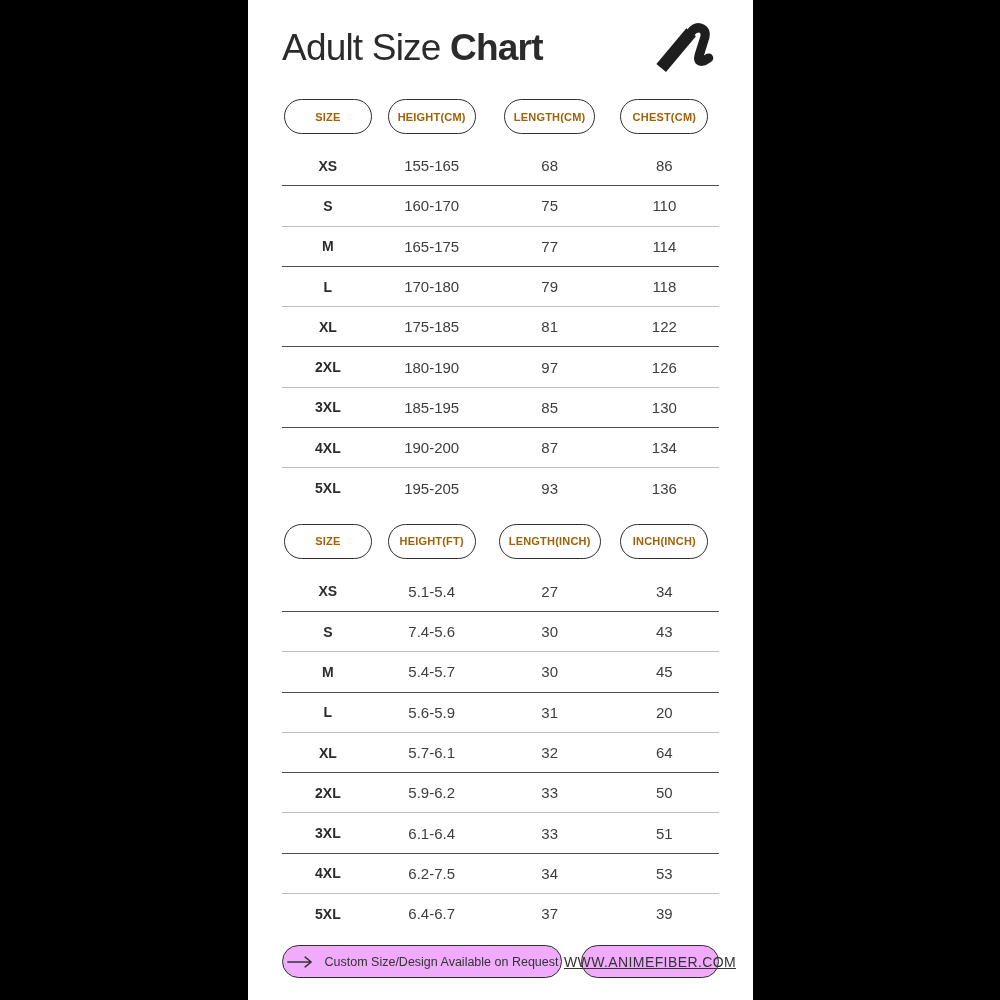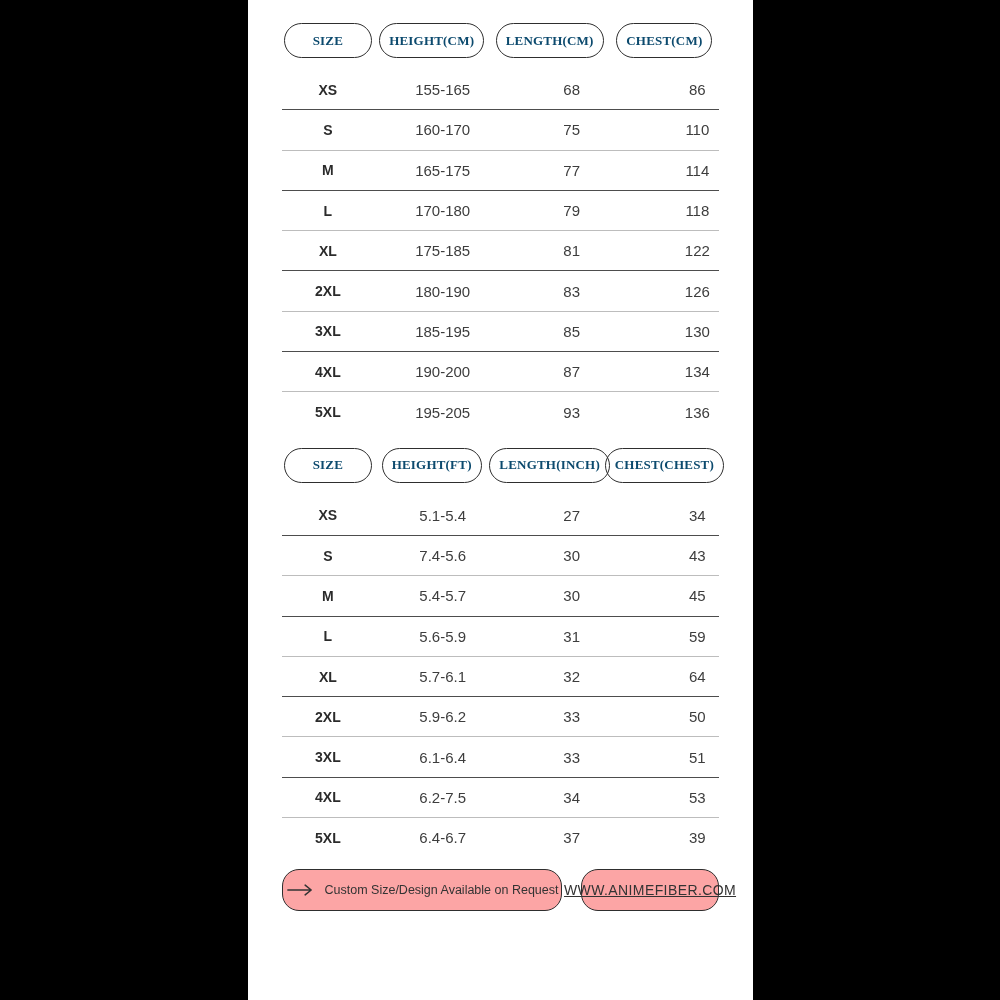--- a/index.html
+++ b/index.html
@@ -13,44 +13,51 @@
   .title .bold{font-weight:700;}
   .logo{width:64px;height:50px;flex:none;}
   
   .cols{display:grid;grid-template-columns:21% 26.5% 27.5% 25%;}
   
   .pill-row{margin-top:22px;height:37px;align-items:center;}
   .pill-row.second{margin-top:15px;}
   .hpill{justify-self:center;display:flex;align-items:center;justify-content:center;
          height:35px;min-width:88px;padding:0 9px;box-sizing:border-box;
          border:1.6px solid #2e2e2e;border-radius:19px;
-         font-size:13px;font-weight:700;color:#0c4a6e;letter-spacing:0.2px;white-space:nowrap;font-family:Liberation Serif, serif;}
+         font-size:11px;font-weight:700;color:#a16207;letter-spacing:0.2px;white-space:nowrap;}
   
   .tbody{margin-top:11px;}
   .tbody.second{margin-top:12px;}
   .trow{display:grid;grid-template-columns:21% 26.5% 27.5% 25%;height:39.3px;
-        align-items:center;text-align:center;border-bottom:1px solid #4d4d4d;gap:11px;}
+        align-items:center;text-align:center;border-bottom:1px solid #4d4d4d;}
   .trow:nth-child(even){border-bottom-color:#bdbdbd;}
   .trow:last-child{border-bottom:none;}
   .cell{font-size:15px;color:#3d3d3d;}
   .size-cell{font-weight:700;font-size:14px;color:#2b2b2b;}
   
   .footer{margin-top:12px;display:flex;justify-content:space-between;align-items:center;}
-  .fpill{display:flex;align-items:center;justify-content:center;height:42px;box-sizing:border-box;
-         border:1.5px solid #2e2e2e;border-radius:17px;background:#fca5a5;color:#333;white-space:nowrap;}
+  .fpill{display:flex;align-items:center;justify-content:center;height:33px;box-sizing:border-box;
+         border:1.5px solid #2e2e2e;border-radius:17px;background:#f0abfc;color:#333;white-space:nowrap;}
   .fpill.note{width:280px;font-size:12.5px;gap:11px;padding:0 10px;}
   .fpill.site{width:138px;font-size:14px;letter-spacing:0.4px;text-decoration:underline;}
   .arrow-icon{width:28px;height:14px;flex:none;}
 </style>
 </head>
 <body>
 
 <div class="stage">
   <div class="sheet">
 
+    <div class="title-row">
+      <div class="title"><span>Adult Size </span><span class="bold">Chart</span></div>
+      <svg class="logo" viewBox="0 0 76 60">
+        <path d="M7 54 L43 11" stroke="#1e1e1e" stroke-width="15" fill="none"></path>
+        <path d="M42 12 Q49 3 56 7 Q62 10.5 58.5 20 L52.5 39 Q50 48 58 45.5 L64 42" fill="none" stroke="#1e1e1e" stroke-width="11" stroke-linecap="round" stroke-linejoin="round"></path>
+      </svg>
+    </div>
 
     <div class="cols pill-row">
       <div class="hpill">SIZE</div>
       <div class="hpill">HEIGHT(CM)</div>
       <div class="hpill">LENGTH(CM)</div>
       <div class="hpill">CHEST(CM)</div>
     </div>
     <div class="tbody">
         <div class="trow">
           <div class="cell size-cell">XS</div>
@@ -78,21 +85,21 @@
         </div>
         <div class="trow">
           <div class="cell size-cell">XL</div>
           <div class="cell">175-185</div>
           <div class="cell">81</div>
           <div class="cell">122</div>
         </div>
         <div class="trow">
           <div class="cell size-cell">2XL</div>
           <div class="cell">180-190</div>
-          <div class="cell">83</div>
+          <div class="cell">97</div>
           <div class="cell">126</div>
         </div>
         <div class="trow">
           <div class="cell size-cell">3XL</div>
           <div class="cell">185-195</div>
           <div class="cell">85</div>
           <div class="cell">130</div>
         </div>
         <div class="trow">
           <div class="cell size-cell">4XL</div>
@@ -105,21 +112,21 @@
           <div class="cell">195-205</div>
           <div class="cell">93</div>
           <div class="cell">136</div>
         </div>
       </div>
 
     <div class="cols pill-row second">
       <div class="hpill">SIZE</div>
       <div class="hpill">HEIGHT(FT)</div>
       <div class="hpill">LENGTH(INCH)</div>
-      <div class="hpill">CHEST(CHEST)</div>
+      <div class="hpill">INCH(INCH)</div>
     </div>
     <div class="tbody second">
         <div class="trow">
           <div class="cell size-cell">XS</div>
           <div class="cell">5.1-5.4</div>
           <div class="cell">27</div>
           <div class="cell">34</div>
         </div>
         <div class="trow">
           <div class="cell size-cell">S</div>
@@ -130,21 +137,21 @@
         <div class="trow">
           <div class="cell size-cell">M</div>
           <div class="cell">5.4-5.7</div>
           <div class="cell">30</div>
           <div class="cell">45</div>
         </div>
         <div class="trow">
           <div class="cell size-cell">L</div>
           <div class="cell">5.6-5.9</div>
           <div class="cell">31</div>
-          <div class="cell">59</div>
+          <div class="cell">20</div>
         </div>
         <div class="trow">
           <div class="cell size-cell">XL</div>
           <div class="cell">5.7-6.1</div>
           <div class="cell">32</div>
           <div class="cell">64</div>
         </div>
         <div class="trow">
           <div class="cell size-cell">2XL</div>
           <div class="cell">5.9-6.2</div>

